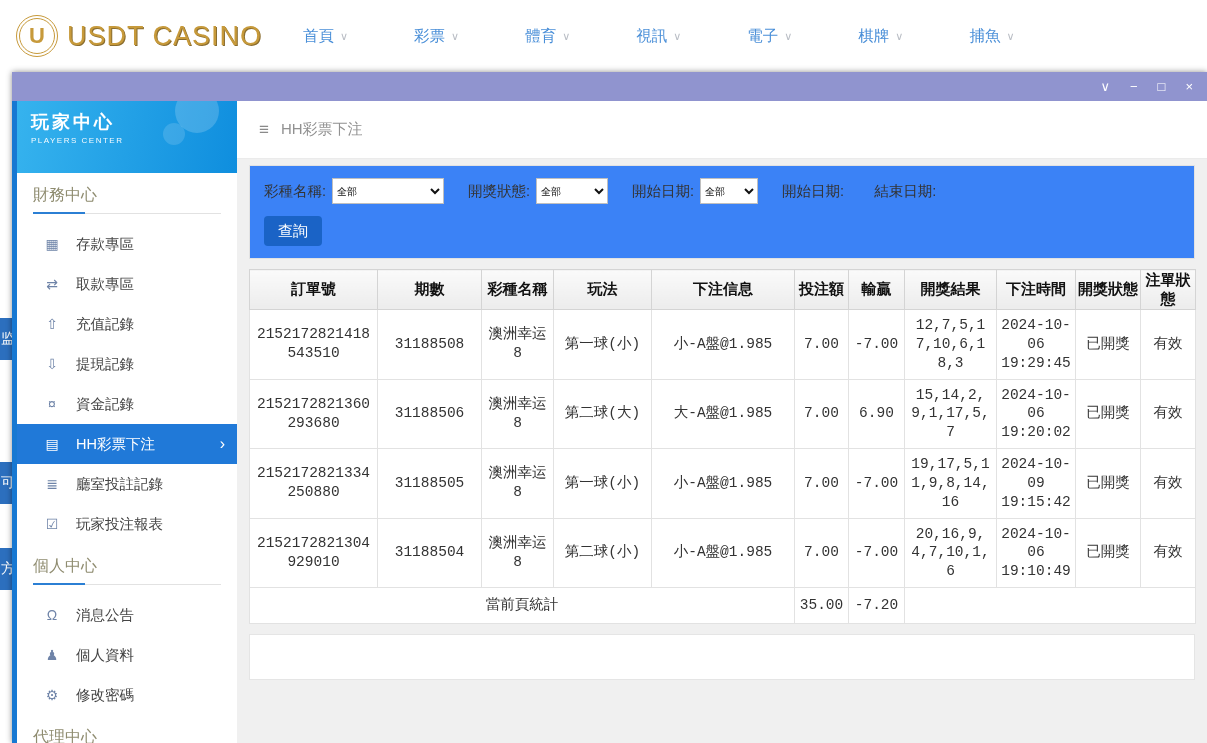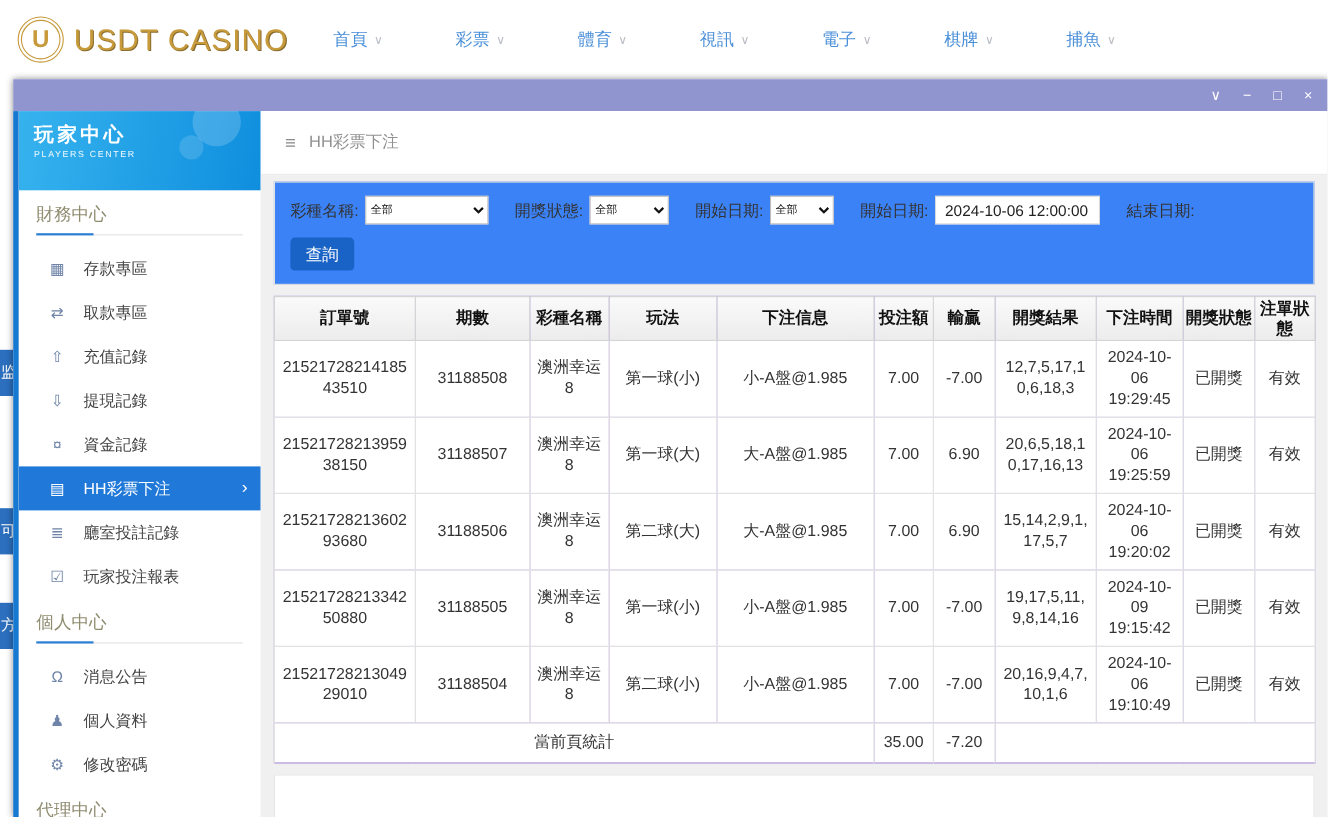--- a/index.html
+++ b/index.html
@@ -96,21 +96,21 @@
     height:26px; width:150px; border:1px solid #d9d9d9; font-size:14px; padding:0 8px;
     color:#222; font-family:"Liberation Sans", sans-serif; background:#fff;
   }
   .search-btn {
     margin-top:12px; width:58px; height:30px; background:#1a63c6; color:#fff;
     border:none; border-radius:4px; font-size:15px; cursor:pointer;
     font-family:"Liberation Sans", sans-serif;
   }
 
   
-  .bet-table { width:946px; border-collapse:collapse; background:#6d28d9; table-layout:fixed; }
+  .bet-table { width:946px; border-collapse:collapse; background:#22c55e; table-layout:fixed;font-family:Liberation Mono, monospace; }
   .bet-table th {
     background:linear-gradient(#fafafa,#ececec); border:1px solid #d4d4d4;
     height:40px; font-size:15px; color:#111; padding:0 2px; font-weight:bold;
   }
   .bet-table td {
     border:1px solid #e2e2e2; text-align:center; font-size:14.5px; color:#333;
     padding:6px 4px; height:45px; line-height:1.3; background:#fff;
   }
   .bet-table td.wrap { word-break:break-all; }
   .bet-table tr.summary td { height:24px; padding:8px 4px; }
@@ -266,21 +266,20 @@
 
           <div class="filter-panel">
             <div class="filter-row">
               <span class="flabel">彩種名稱:</span>
               <select class="sel-wide"><option>全部</option></select>
               <span class="flabel fgap">開獎狀態:</span>
               <select class="sel-mid"><option>全部</option></select>
               <span class="flabel fgap">開始日期:</span>
               <select class="sel-small"><option>全部</option></select>
               <span class="flabel fgap">開始日期:</span>
-              <input class="date-input" type="text" value="2024-10-06 12:00:00" style="">
               <span class="flabel fgap">結束日期:</span>
             </div>
             <button class="search-btn">查詢</button>
           </div>
 
           <table class="bet-table">
             <colgroup>
               <col style="width:128px">
                 <col style="width:104px">
                 <col style="width:72px">
@@ -316,33 +315,20 @@
                 <td>第一球(小)</td>
                 <td>小-A盤@1.985</td>
                 <td>7.00</td>
                 <td>-7.00</td>
                 <td class="wrap">12,7,5,17,10,6,18,3</td>
                 <td>2024-10-06 19:29:45</td>
                 <td>已開獎</td>
                 <td>有效</td>
               </tr>
               <tr>
-                <td class="wrap">2152172821395938150</td>
-                <td>31188507</td>
-                <td>澳洲幸运8</td>
-                <td>第一球(大)</td>
-                <td>大-A盤@1.985</td>
-                <td>7.00</td>
-                <td>6.90</td>
-                <td class="wrap">20,6,5,18,10,17,16,13</td>
-                <td>2024-10-06 19:25:59</td>
-                <td>已開獎</td>
-                <td>有效</td>
-              </tr>
-              <tr>
                 <td class="wrap">2152172821360293680</td>
                 <td>31188506</td>
                 <td>澳洲幸运8</td>
                 <td>第二球(大)</td>
                 <td>大-A盤@1.985</td>
                 <td>7.00</td>
                 <td>6.90</td>
                 <td class="wrap">15,14,2,9,1,17,5,7</td>
                 <td>2024-10-06 19:20:02</td>
                 <td>已開獎</td>

